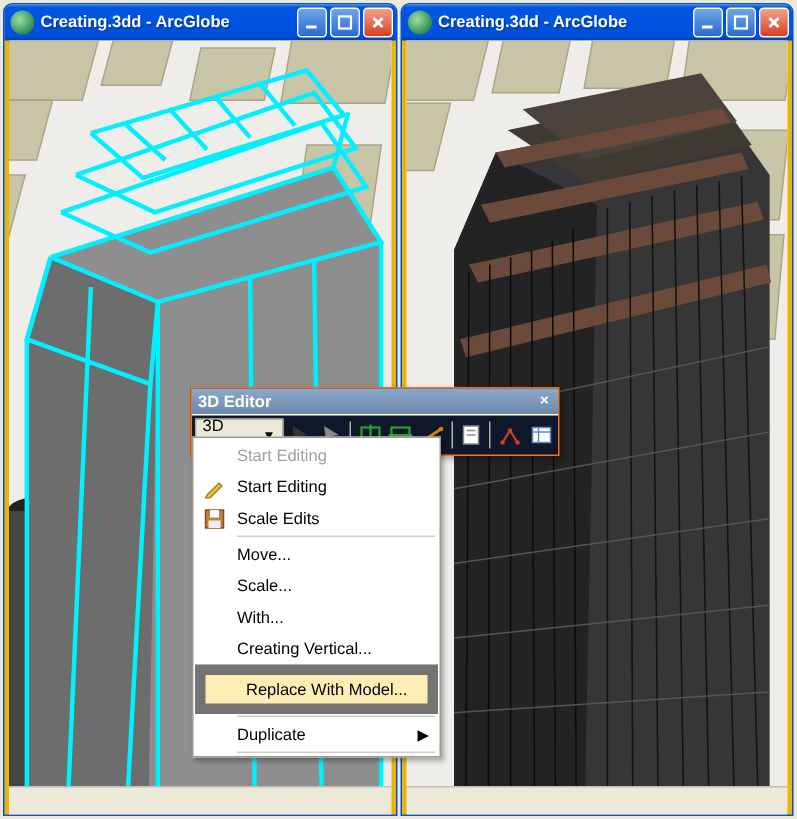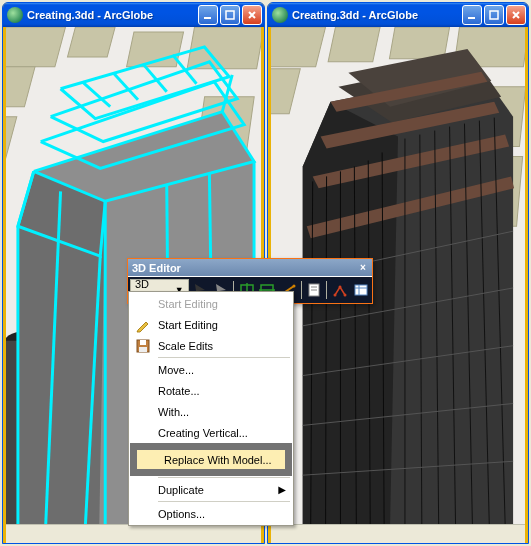--- a/index.html
+++ b/index.html
@@ -453,38 +453,34 @@
       </span>
     <span class="mlabel">Scale Edits</span>
   </div>
   <div class="menu-sep"></div>
   <div class="menu-item">
     <span class="micon"></span>
     <span class="mlabel">Move...</span>
   </div>
   <div class="menu-item">
     <span class="micon"></span>
-    <span class="mlabel">Rotate...</span>
+    <span class="mlabel">Scale...</span>
   </div>
   <div class="menu-item">
     <span class="micon"></span>
     <span class="mlabel">With...</span>
   </div>
   <div class="menu-item">
     <span class="micon"></span>
     <span class="mlabel">Creating Vertical...</span>
   </div>
   <div class="menu-item highlight">
     <span class="micon"></span>
     <span class="mlabel">Replace With Model...</span>
   </div>
   <div class="menu-sep"></div>
   <div class="menu-item">
     <span class="micon"></span>
     <span class="mlabel">Duplicate</span>
     <span class="arrow">▶</span>
   </div>
   <div class="menu-sep"></div>
-  <div class="menu-item">
-    <span class="micon"></span>
-    <span class="mlabel">Options...</span>
-  </div>
 </div>
 
 </body></html>

